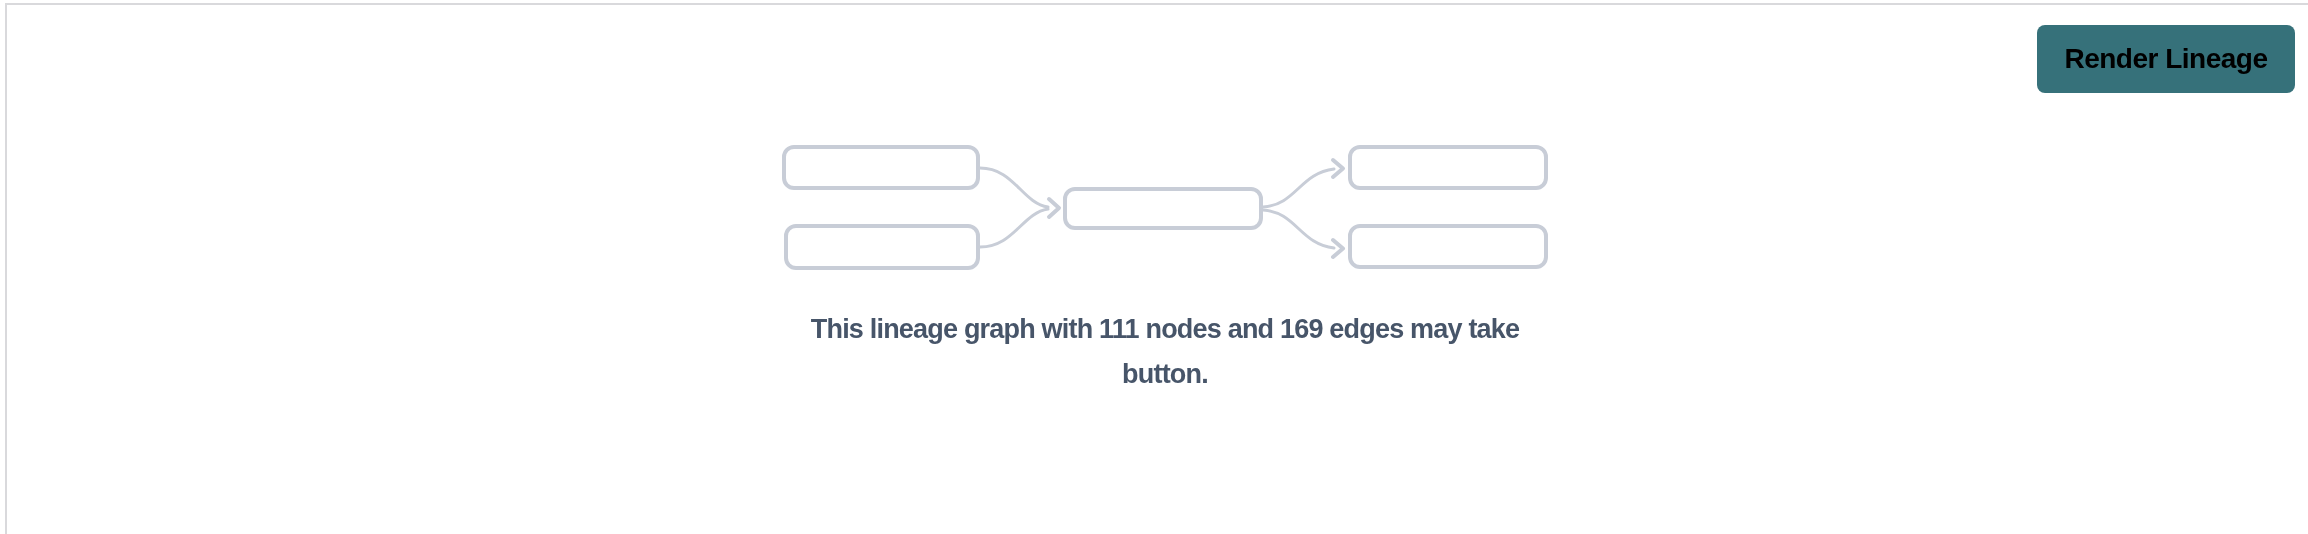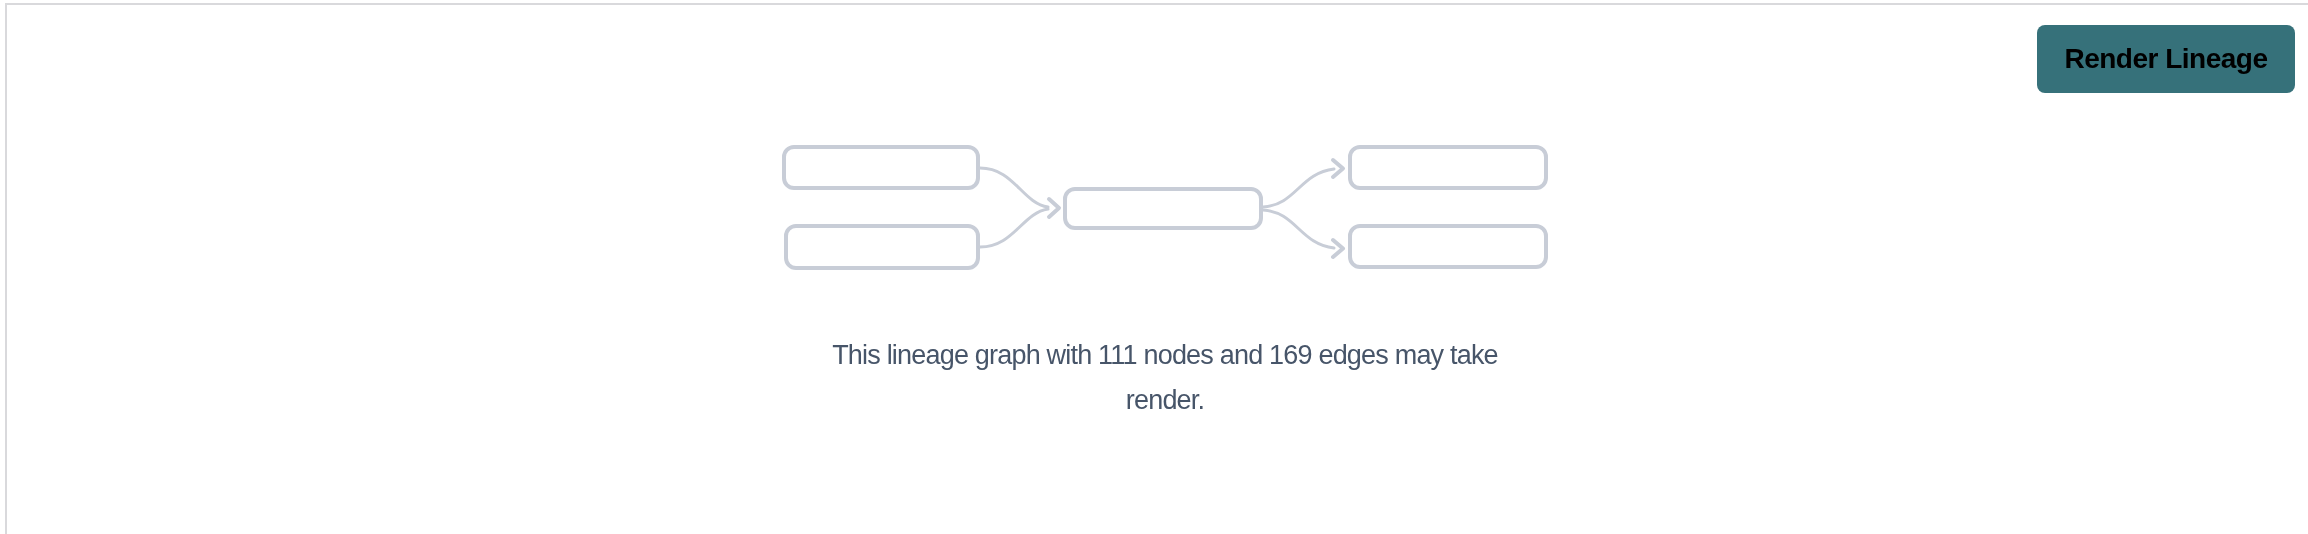--- a/index.html
+++ b/index.html
@@ -46,25 +46,25 @@
     left: 752px;
     width: 812px;
     display: flex;
     flex-direction: column;
     align-items: center;
   }
   .diagram-svg {
     display: block;
   }
   .empty-msg {
-    margin-top: 62px;
+    margin-top: 36px;
     text-align: center;
     color: #475569;
     font-size: 27px;
-    font-weight: normal;
+    font-weight: bold;
     letter-spacing: -0.8px;
     line-height: 45px;
   }
 </style>
 </head>
 <body>
 
 <div class="panel">
 
   <button class="render-btn">Render Lineage</button>
@@ -90,17 +90,17 @@
         <rect x="2" y="2" width="194" height="41" rx="10"></rect>
         <rect x="4" y="81" width="192" height="42" rx="10"></rect>
         <rect x="283" y="44" width="196" height="39" rx="10"></rect>
         <rect x="568" y="2" width="196" height="41" rx="10"></rect>
         <rect x="568" y="81" width="196" height="41" rx="10"></rect>
       </g>
     </svg>
 
     <div class="empty-msg">
       <div>This lineage graph with 111 nodes and 169 edges may take</div>
-      <div>render.</div>
+      <div>button.</div>
     </div>
 
   </div>
 </div>
 
 </body></html>

